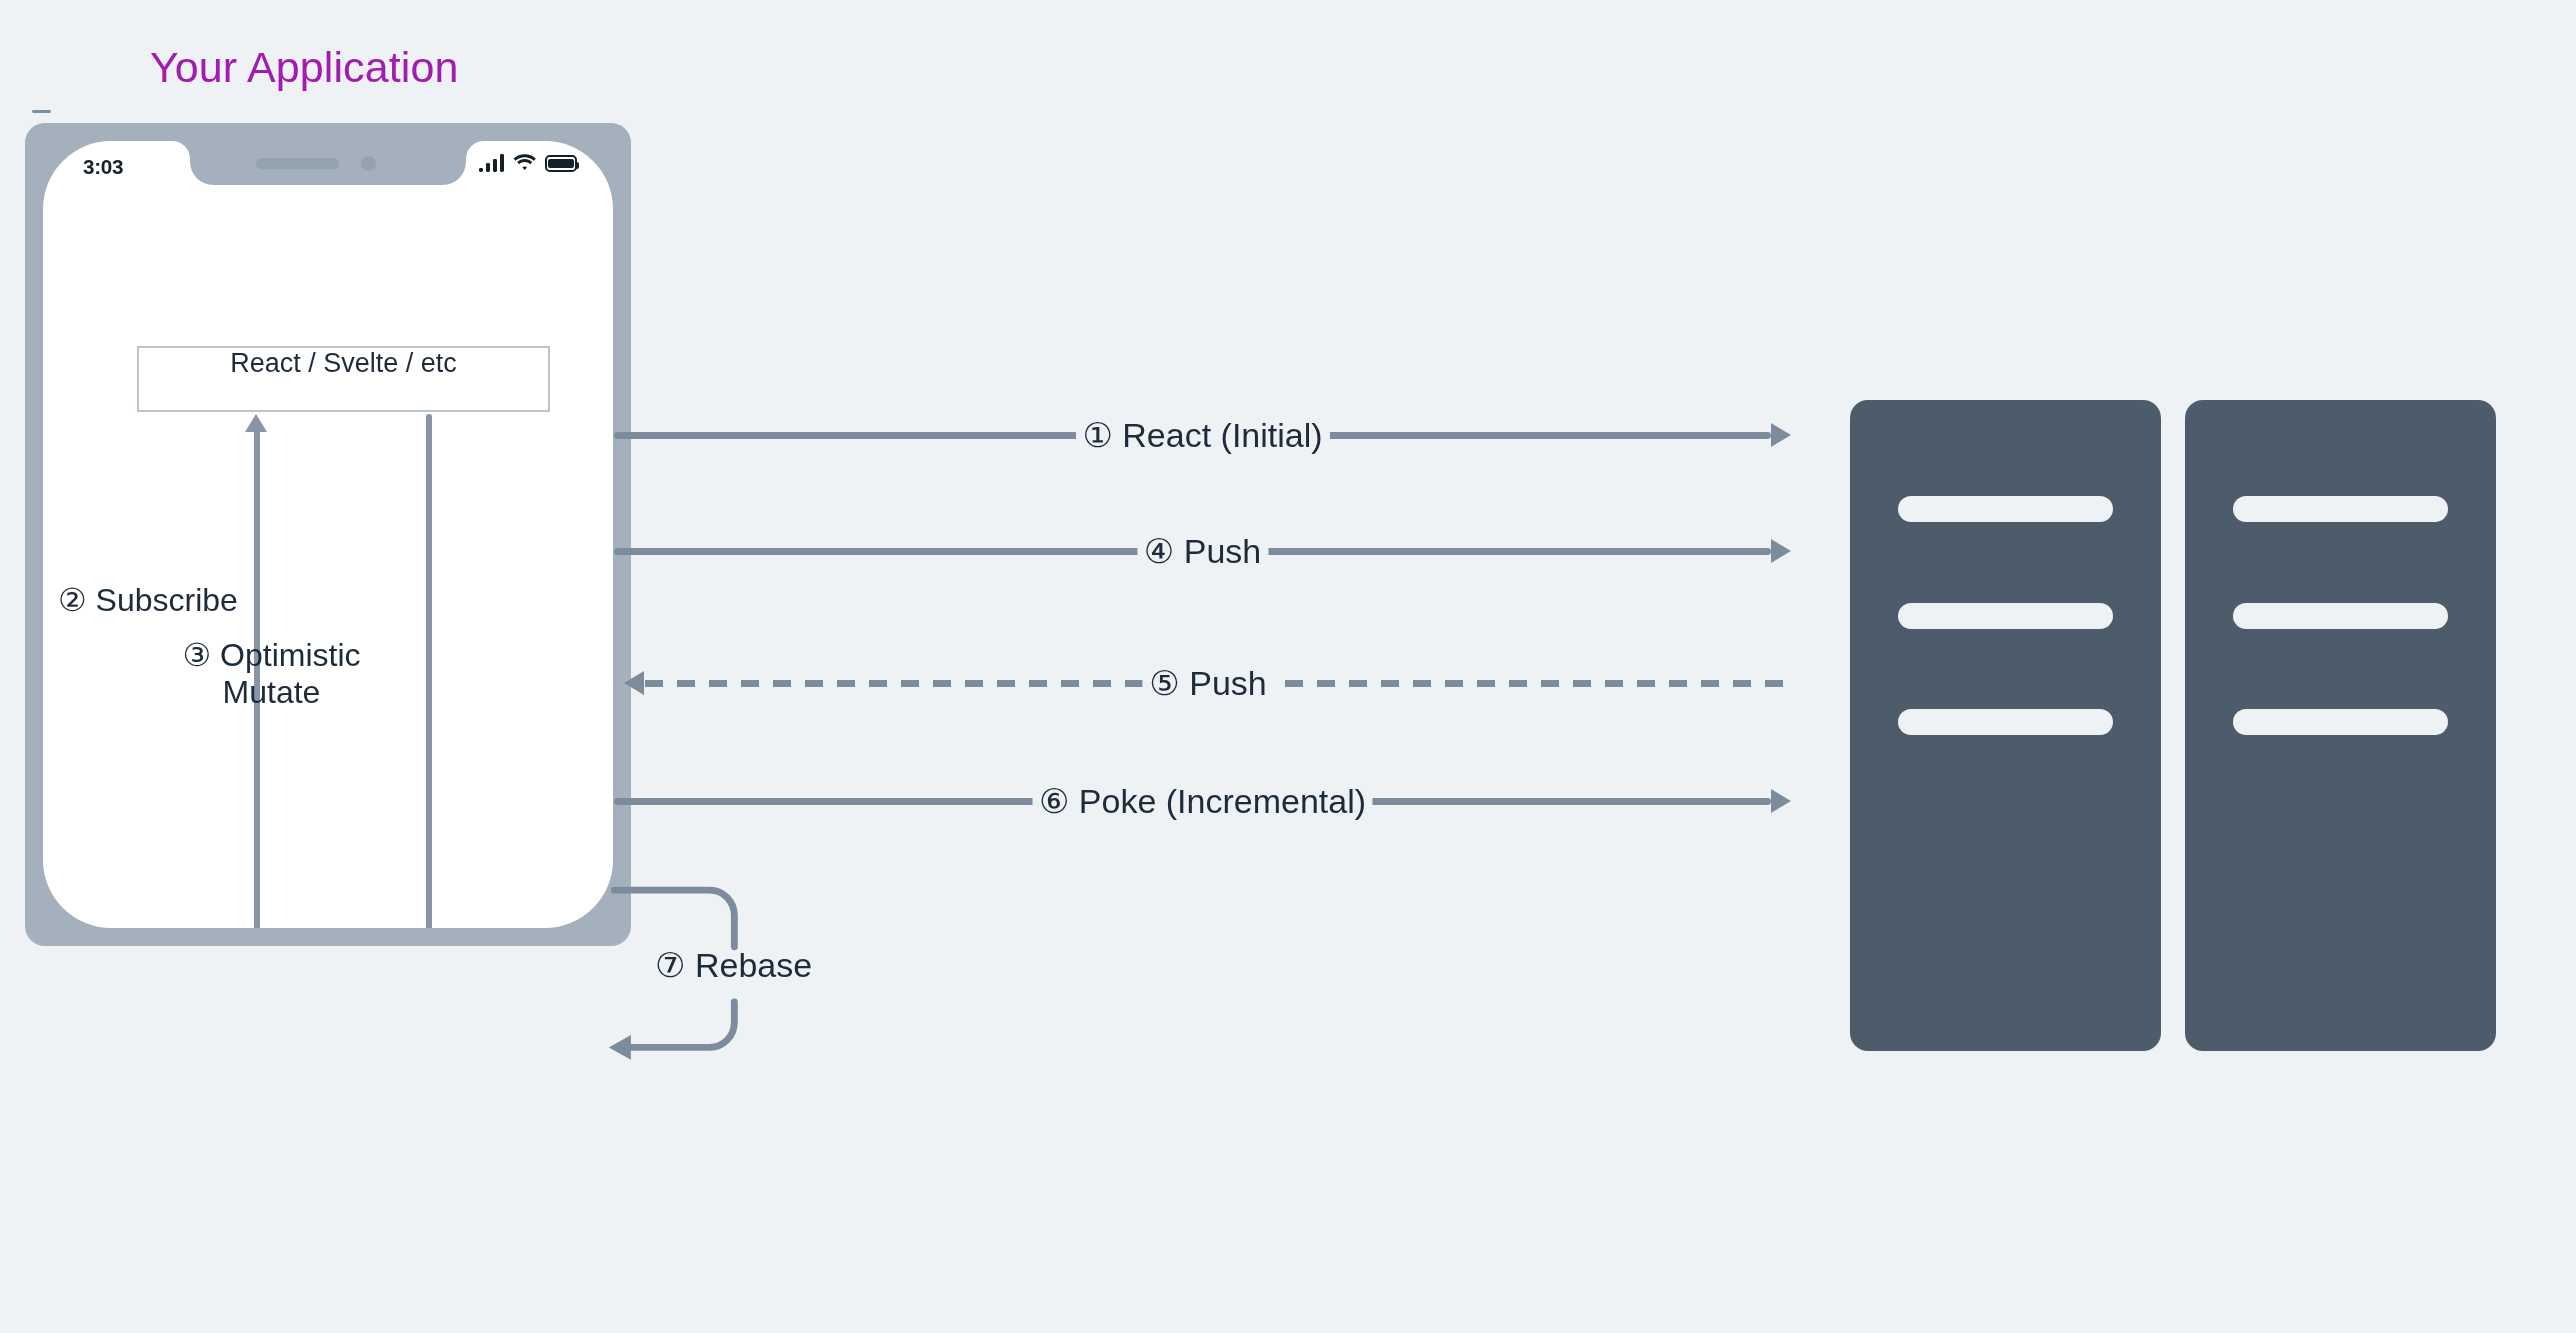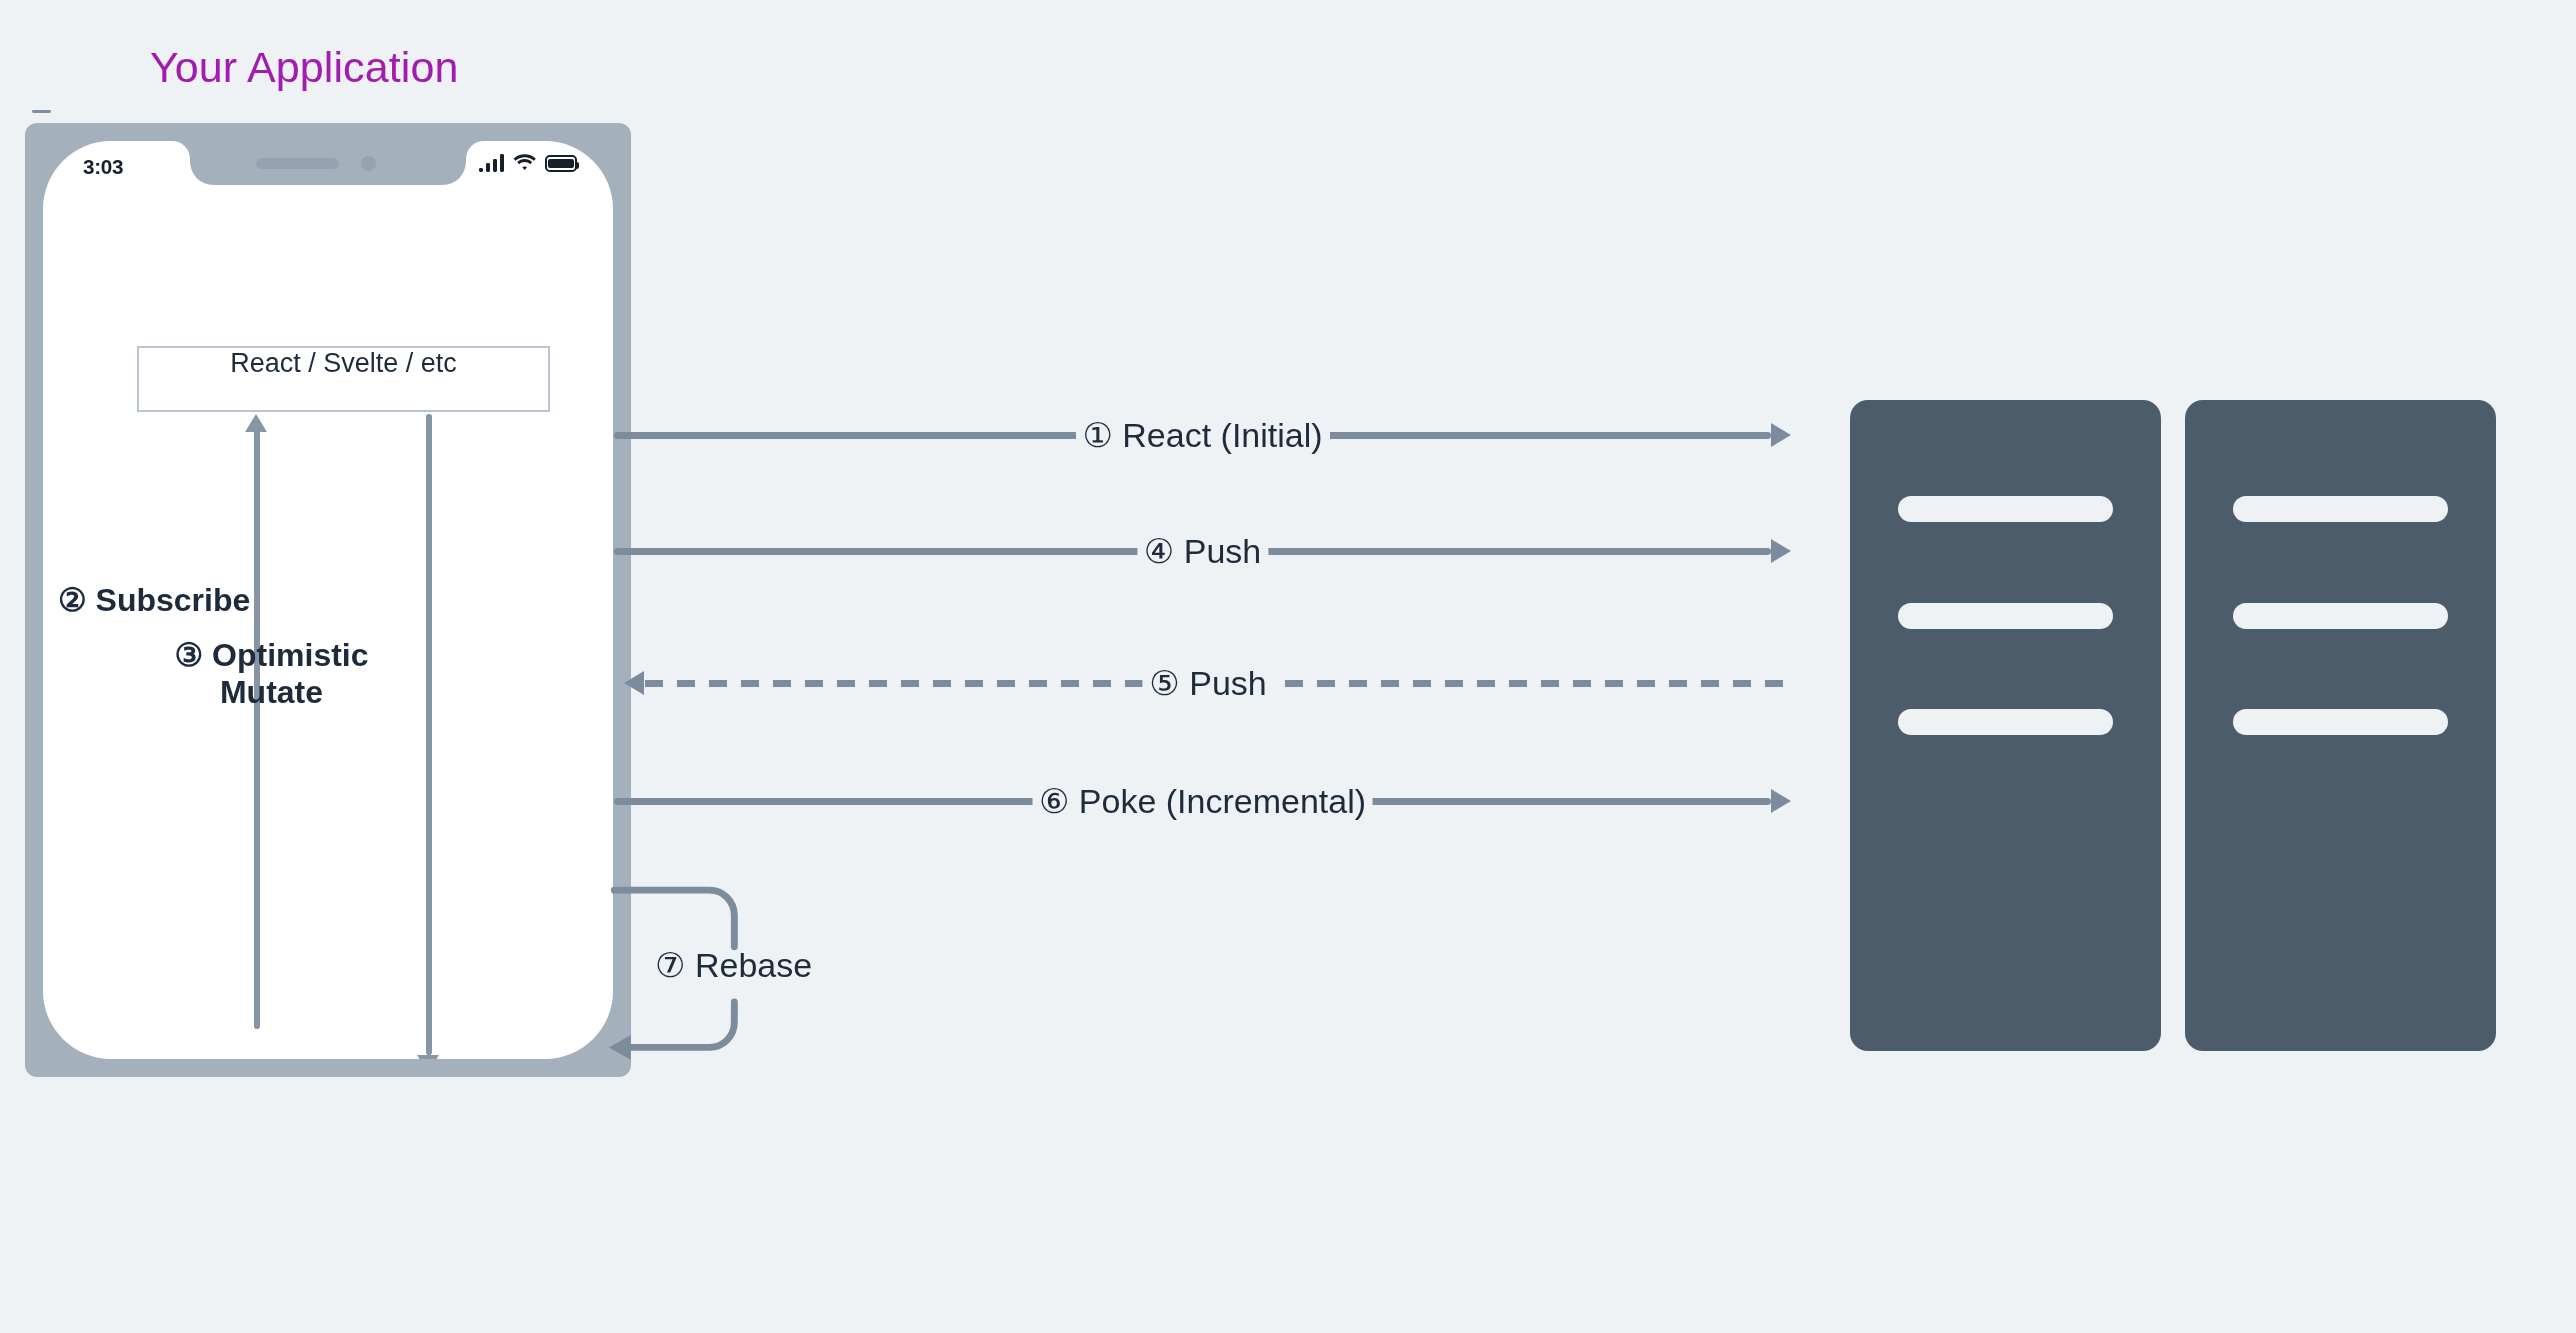--- a/index.html
+++ b/index.html
@@ -24,23 +24,23 @@
     letter-spacing: 0.1px;
     white-space: nowrap;
   }
   #app-title { left: 150px; top: 43px; }
   #svc-title { left: 1898px; top: 320px; }
 
   
   #phone-frame {
     position: absolute;
     left: 25px; top: 123px;
-    width: 606px; height: 954px;
+    width: 606px; height: 823px;
     background: #a4b1bd;
-    border-radius: 12px;
+    border-radius: 20px;
   }
   #phone-screen {
     position: absolute;
     left: 18px; top: 18px; right: 18px; bottom: 18px;
     background: #ffffff;
     border-radius: 68px;
     overflow: hidden;
   }
   #phone-notch {
     position: absolute;
@@ -143,21 +143,20 @@
   .v-arrow-up   { border-bottom: 18px solid #8795a5; }
   .v-arrow-down { border-top: 18px solid #8795a5; }
 
   
   .phone-label {
     position: absolute;
     color: #1d2b3a;
     font-size: 32px;
     line-height: 1.16;
     white-space: nowrap;
-    font-weight: bold;
   }
 
   
   #replicache-logo {
     position: absolute;
     left: 152px; top: 909px;
     width: 303px; height: 227px;
   }
 
   

